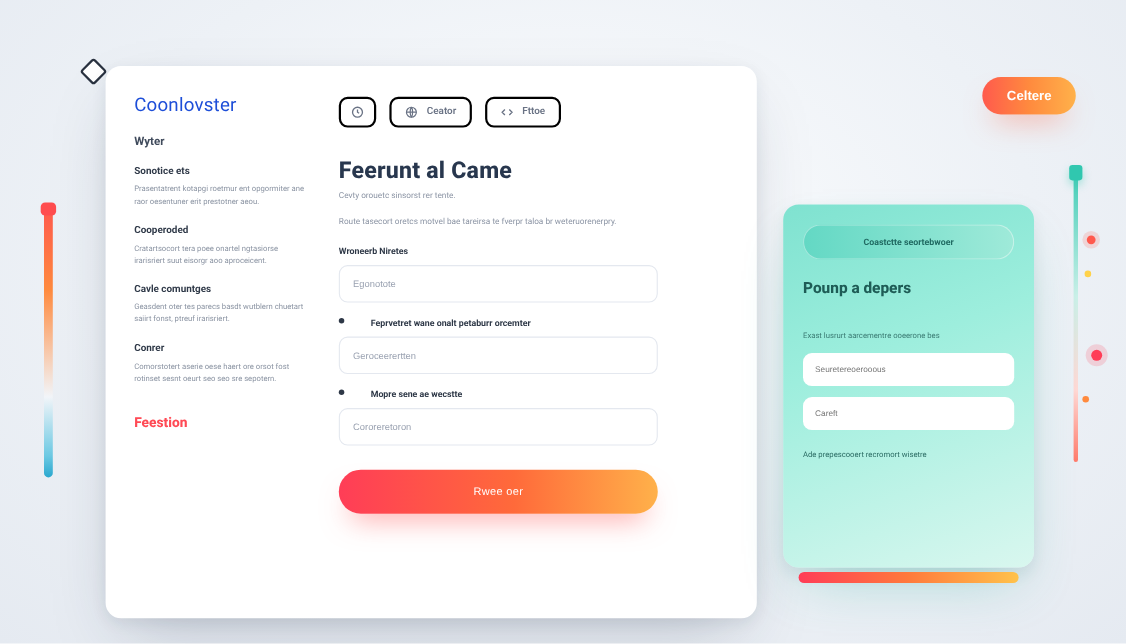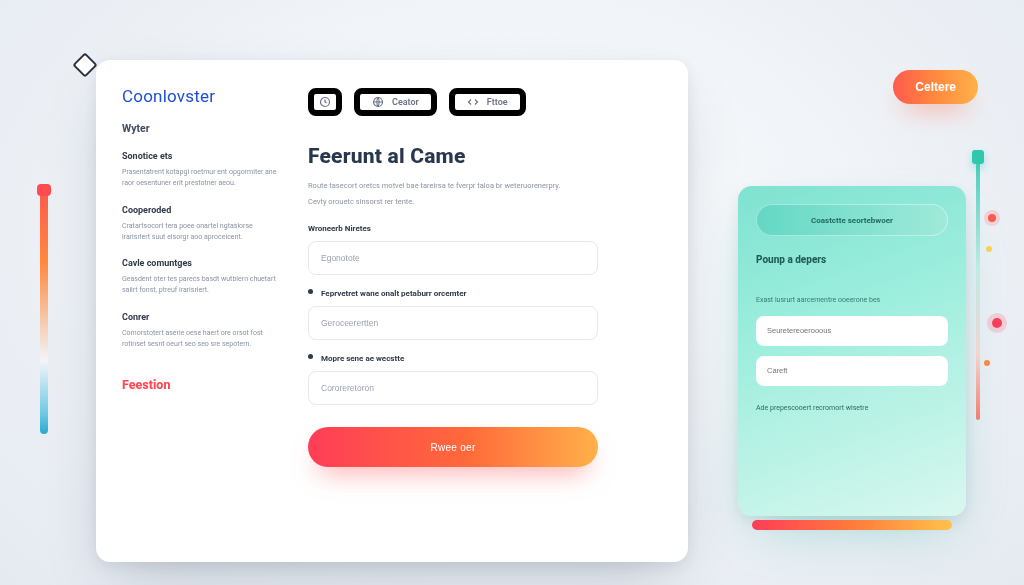--- a/index.html
+++ b/index.html
@@ -32,63 +32,63 @@
   .side h4 { font-weight:700; font-size:10.5px; color:#404b5c; margin-top:16px; }
   .side h5 { font-weight:700; font-size:9px; color:#303a49; margin-top:16px; }
   .side p  { font-size:7px; line-height:1.55; color:#8a93a2; margin-top:6px; }
   .side .footer-link { font-weight:800; font-size:12.5px; color:#ff4a55; margin-top:27px; display:inline-block; }
 
   
   .main { flex:1; display:flex; flex-direction:column; }
 
   .tabs { display:flex; gap:12px; align-items:center; margin-top:2px; }
   .tab {
-    height:28px; border:6px solid #000000; border-radius:8px; background:#fff;
+    height:28px; border:2px solid #000000; border-radius:8px; background:#fff;
     display:flex; align-items:center; gap:8px; padding:0 12px;
     font-size:9px; font-weight:600; color:#6a7385; cursor:pointer;text-align:center;
   }
   .tab .ic { width:12px; height:12px; display:inline-flex; align-items:center; justify-content:center; }
   .tab.compact { width:34px; padding:0; justify-content:center; }
 
   .title { font-weight:800; font-size:21px; color:#28374e; margin-top:28px; letter-spacing:.2px; }
   .lead  { font-size:7.5px; line-height:1.6; color:#8b94a4; margin-top:12px; max-width: 340px; }
   .section-label { font-size:8px; font-weight:700; color:#2e3847; margin-top:16px; }
 
   .field {
     width: 290px; height:34px; border:1px solid #e4e8ef; border-radius:8px;
     background:#fff; padding:0 12px; font-size:8.5px; color:#5a6375; margin-top:8px;
     outline:none;
   }
   .field::placeholder { color:#9aa2b1; }
 
-  .bullet-row { display:flex; align-items:flex-start; gap:8px; margin-top:14px; }
+  .bullet-row { display:flex; align-items:flex-start; gap:24px; margin-top:14px; }
   .bullet { width:5px; height:5px; border-radius:50%; background:#2e3847; flex:none; }
   .bullet-text { font-size:8px; font-weight:700; color:#2e3847; }
 
   .submit {
     margin-top:22px; width:290px; height:40px; border:none; border-radius:22px;
     background: linear-gradient(90deg,#ff3d57 0%, #ff6a3a 55%, #ffb14a 100%);
     color:#fff; font-weight:400; font-size:10px; letter-spacing:.3px; cursor:pointer;
     box-shadow: 0 14px 26px -10px rgba(255,80,80,.55);
   }
 
   
   .panel {
-    position:absolute; left:738px; top:186px; width:228px; height:330px;
+    position:absolute; left:712px; top:186px; width:228px; height:330px;
     border-radius:14px; padding:18px 18px 16px;
     background: linear-gradient(160deg,#7fe2d0 0%, #9deedd 40%, #d9f7ef 100%);
     box-shadow: 0 24px 50px -18px rgba(50,180,160,.45), 0 6px 14px rgba(30,45,70,.08);
   }
   .panel .pill {
     height:32px; border-radius:18px; display:flex; align-items:center; justify-content:center;
     font-size:8px; font-weight:700; color:#206a62;
     background: linear-gradient(90deg,#63d8c4,#9fead9); 
     box-shadow: inset 0 0 0 1px rgba(255,255,255,.4);
   }
-  .panel h6 { font-size:10px; font-weight:800; color:#1e5c56; margin-top:18px; }
+  .panel h6 { font-size:14px; font-weight:800; color:#1e5c56; margin-top:18px; }
   .panel .note { font-size:7px; color:#3a7a72; margin-top:30px; line-height:1.5; }
   .panel .pf {
     width:100%; height:30px; border:1px solid rgba(255,255,255,.9); border-radius:8px;
     background:#fff; padding:0 10px; font-size:7.5px; color:#5a6375; margin-top:10px; outline:none;
   }
   .panel .foot { font-size:7px; color:#2a6b63; margin-top:18px; }
   .panel .bar {
     position:absolute; left:14px; bottom:-14px; width:200px; height:10px; border-radius:6px;
     background: linear-gradient(90deg,#ff3d57,#ff7a3c,#ffc24b);
   }
@@ -186,22 +186,22 @@
         <span class="ic">
           <svg width="12" height="12" viewBox="0 0 24 24" fill="none" stroke="#6a7385" stroke-width="2.4">
               <path d="M8 7l-5 5 5 5M16 7l5 5-5 5"></path>
             </svg>
         </span>
         <span>Fttoe</span>
       </div>
     </div>
 
     <h2 class="title">Feerunt al Came</h2>
+    <p class="lead" style="margin-top:4px">Cevty orouetc sinsorst rer tente.</p>
     <p class="lead">Route tasecort oretcs motvel bae tareirsa te fverpr taloa br weteruorenerpry.</p>
-    <p class="lead" style="margin-top:4px">Cevty orouetc sinsorst rer tente.</p>
 
     <div class="section-label">Wroneerb Niretes</div>
     <input class="field" placeholder="Egonotote" style="">
 
     <div class="bullet-row">
       <span class="bullet"></span>
       <span class="bullet-text">Feprvetret wane onalt petaburr orcemter</span>
     </div>
     <input class="field" placeholder="Geroceerertten" style="">
 

